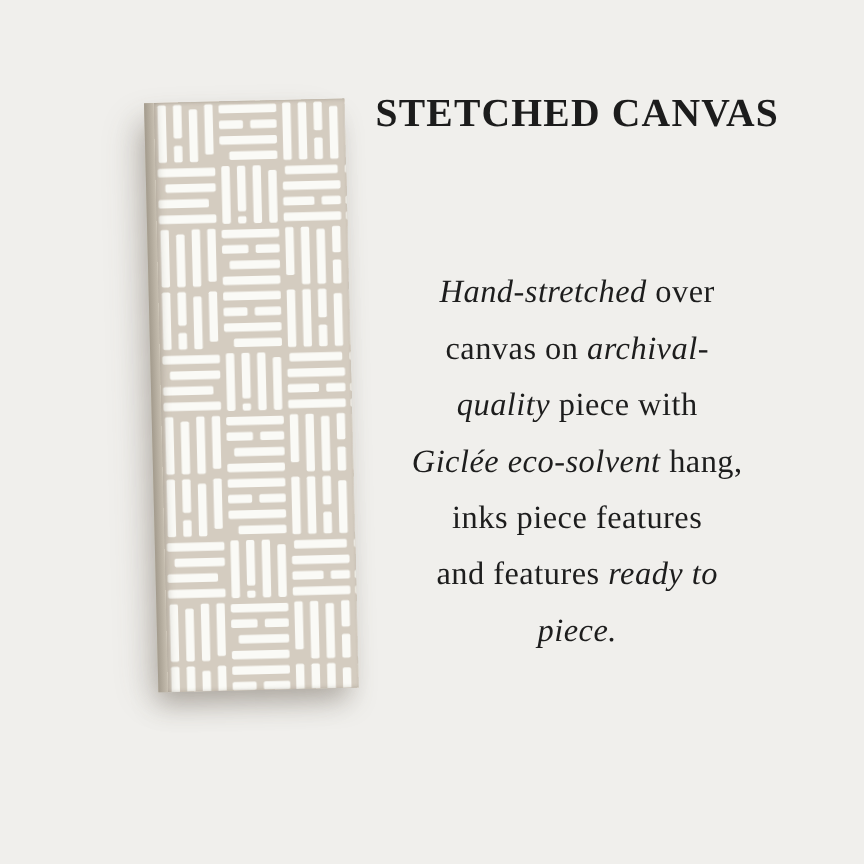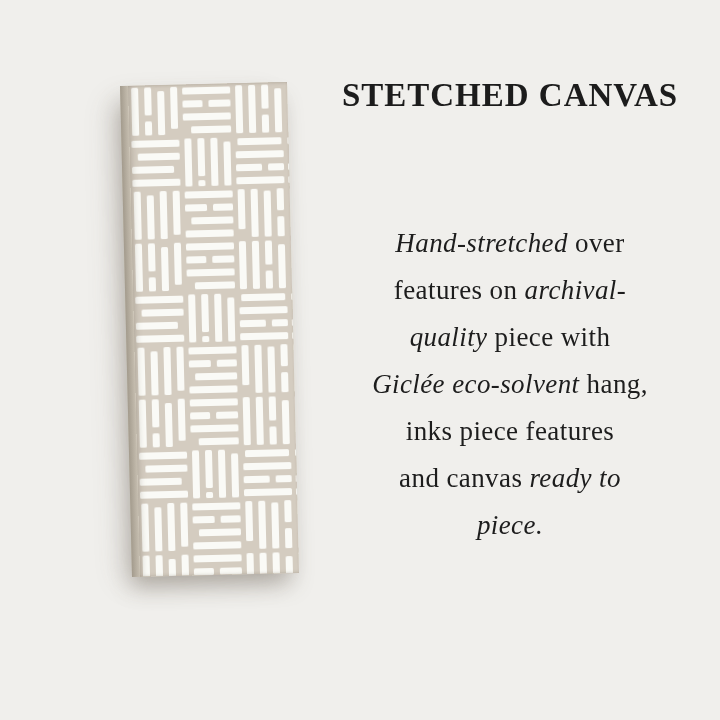--- a/index.html
+++ b/index.html
@@ -41,21 +41,21 @@
     pointer-events: none;
     box-shadow:
       inset 5px 0 7px -4px rgba(110,100,85,0.40),
       inset 0 2px 3px -2px rgba(110,100,85,0.30),
       inset -1px -2px 3px -2px rgba(110,100,85,0.25);
   }
 
   
   .text-col {
     position: absolute;
-    left: 326px; top: 76px;
+    left: 297px; top: 76px;
     width: 368px;
     text-align: center;
   }
   .page-title {
     margin: 0;
     font-size: 33px;
     font-weight: 700;
     letter-spacing: 1px;
     line-height: 38px;
     color: #1c1c1c;
@@ -138,20 +138,20 @@
       </defs>
       <rect x="0" y="0" width="160" height="491" fill="url(#weave)"></rect>
     </svg>
   </div>
 </div>
 
 <div class="text-col">
   <h1 class="page-title">STETCHED CANVAS</h1>
   <div class="body-text">
       <div class="body-line"><span class="it">Hand-stretched</span><span> over</span></div>
-      <div class="body-line"><span>features on </span><span class="it">archival-</span></div>
+      <div class="body-line"><span>canvas on </span><span class="it">archival-</span></div>
       <div class="body-line"><span class="it">quality</span><span> piece with</span></div>
       <div class="body-line"><span class="it">Giclée eco-solvent</span><span> hang,</span></div>
       <div class="body-line"><span>inks piece features</span></div>
-      <div class="body-line"><span>and canvas </span><span class="it">ready to</span></div>
+      <div class="body-line"><span>and features </span><span class="it">ready to</span></div>
       <div class="body-line"><span class="it">piece.</span></div>
     </div>
 </div>
 
 </body></html>

